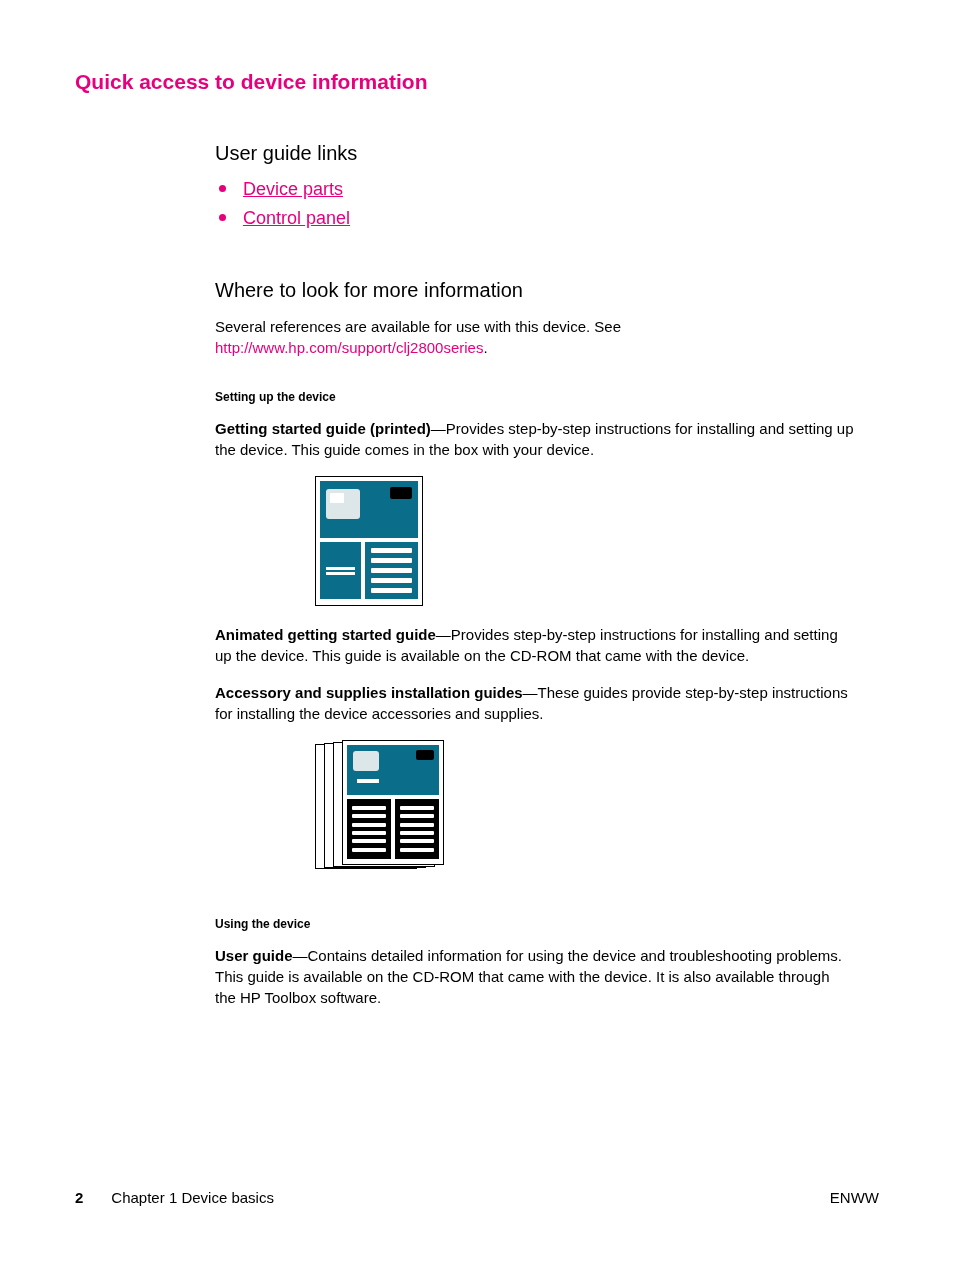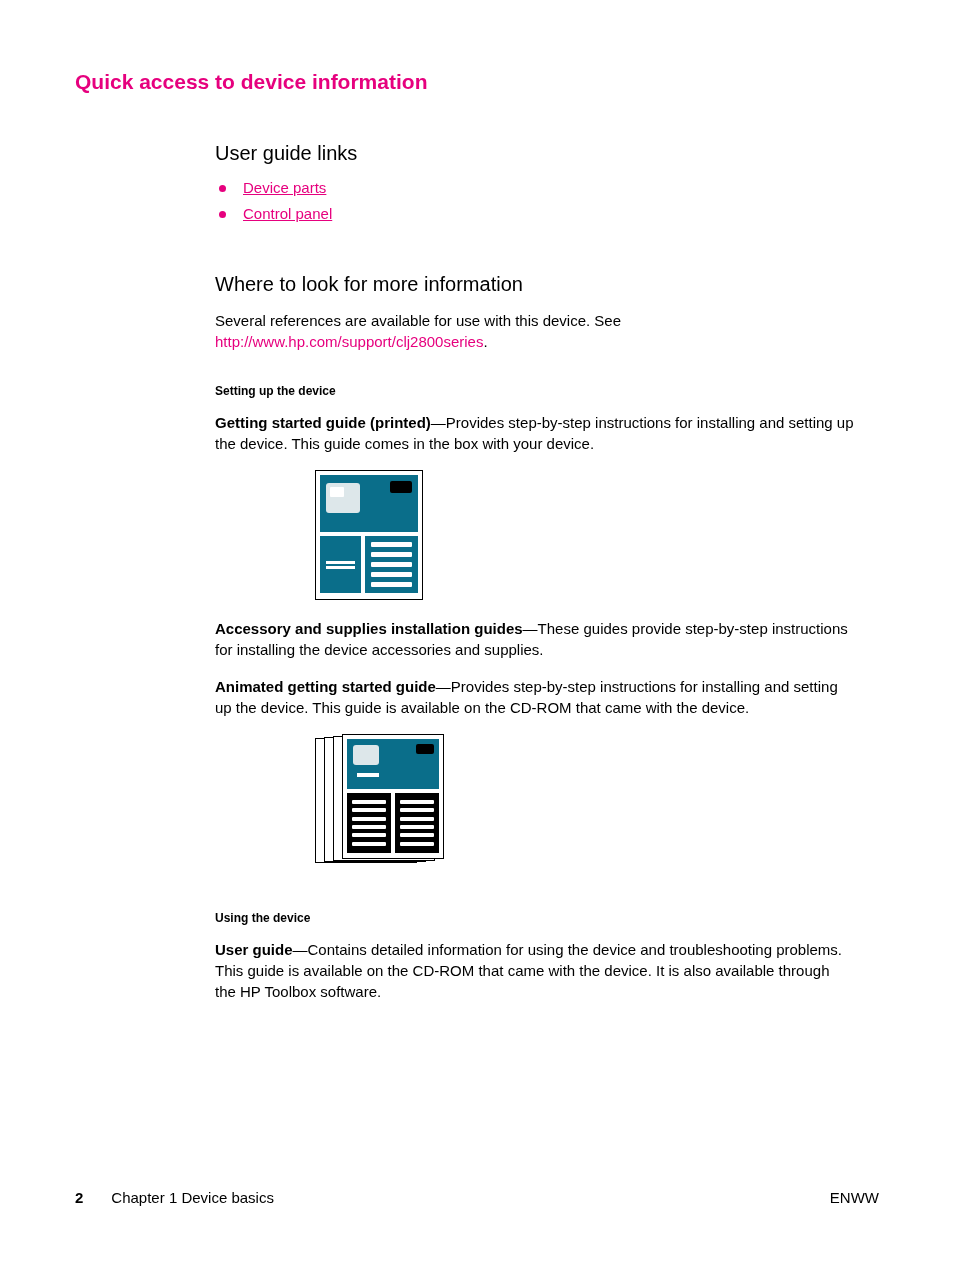--- a/index.html
+++ b/index.html
@@ -46,21 +46,21 @@
       left: 4px;
       top: 6px;
       width: 7px;
       height: 7px;
       border-radius: 50%;
       background: #e6007e;
     }
     .link {
       color: #e6007e;
       text-decoration: underline;
-      font-size: 15px;
+      font-size: 18px;
     }
     .body-text {
       font-size: 15px;
       line-height: 1.4;
       margin-bottom: 16px;
     }
     .inline-link {
       color: #e6007e;
       text-decoration: none;
     }
@@ -283,25 +283,25 @@
             <div class="bar"></div>
             <div class="bar"></div>
             <div class="bar"></div>
             <div class="bar"></div>
         </div>
       </div>
     </div>
   </div>
 
   <p class="body-text">
+    <span class="bold-run">Animated getting started guide</span><span>—Provides step-by-step instructions for installing and setting up the device. This guide is available on the CD-ROM that came with the device.</span>
+  </p>
+
+  <p class="body-text">
     <span class="bold-run">Accessory and supplies installation guides</span><span>—These guides provide step-by-step instructions for installing the device accessories and supplies.</span>
-  </p>
-
-  <p class="body-text">
-    <span class="bold-run">Animated getting started guide</span><span>—Provides step-by-step instructions for installing and setting up the device. This guide is available on the CD-ROM that came with the device.</span>
   </p>
 
   <div class="figure-wrap">
     <div class="stack-fig">
       <div class="stack-sheet sheet-1"></div>
       <div class="stack-sheet sheet-2"></div>
       <div class="stack-sheet sheet-3"></div>
       <div class="stack-sheet sheet-4">
         <div class="st-top">
           <div class="obj"></div>

